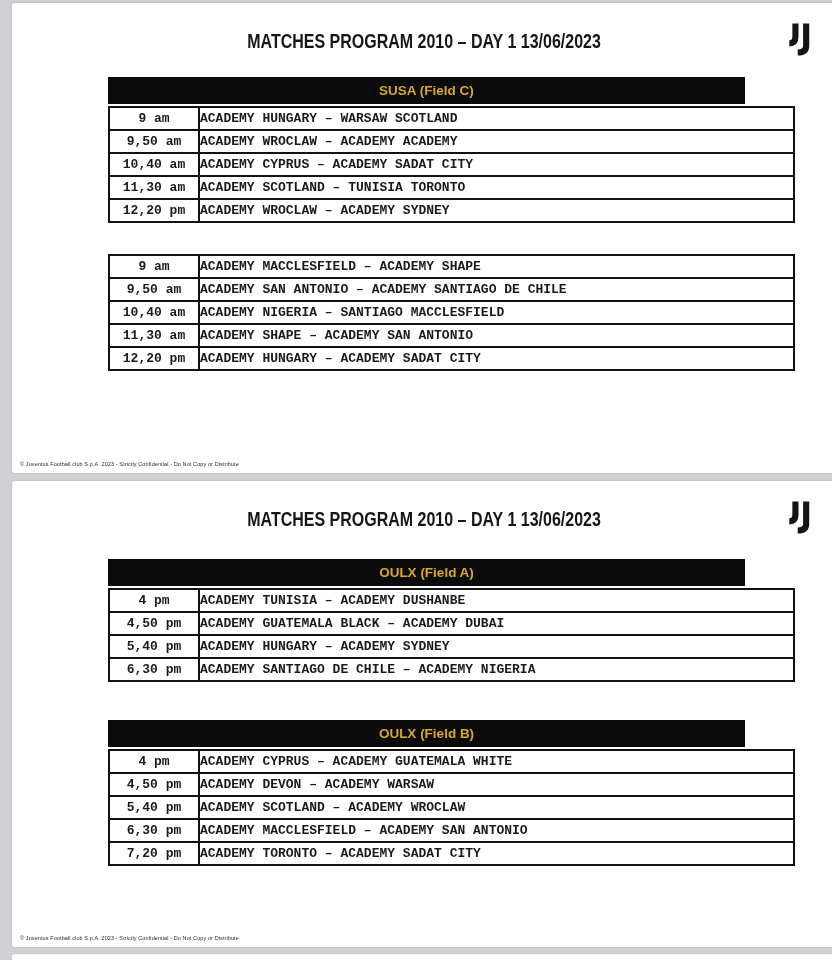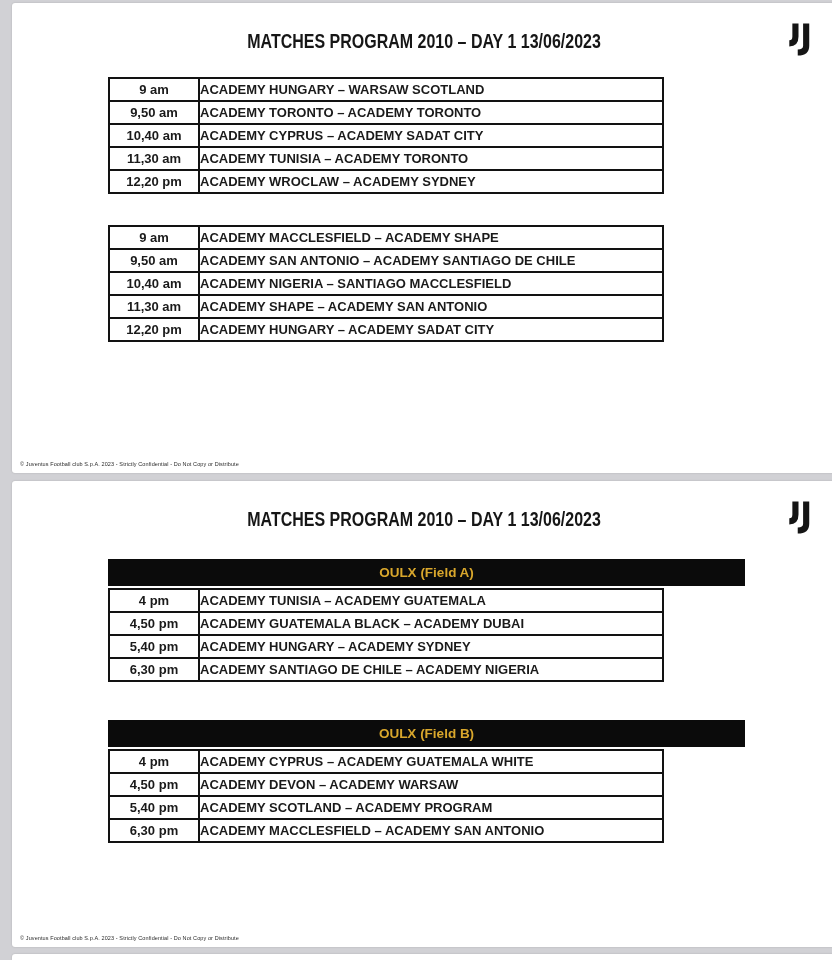--- a/index.html
+++ b/index.html
@@ -47,23 +47,24 @@
   .sched .thead{
     height:27px;
     background:#0b0b0b;
     color:#d9a72c;
     font-weight:bold;
     font-size:13.5px;
     display:flex;align-items:center;justify-content:center;
     margin-bottom:2px;
   }
   table.rows{
-    width:556px;
+    width:687px;
     border-collapse:collapse;
     table-layout:fixed;
+    font-family:Liberation Mono, monospace;
   }
   table.rows td{
     border:2px solid #121212;
     font-weight:bold;
     font-size:13px;
     color:#1a1a1a;
     height:19px;
     padding:1px 0;
     white-space:nowrap;
     overflow:hidden;
@@ -88,37 +89,38 @@
 <div class="page page-1">
   <div class="title-wrap">
     <span class="doc-title">MATCHES PROGRAM 2010 – DAY 1 13/06/2023</span>
   </div>
   <svg class="logo" viewBox="0 0 30 42" aria-hidden="true">
     <path d="M11 0 V17 Q11 26 3 26" stroke="#151515" stroke-width="8" fill="none"></path>
     <path d="M25 0 V29 Q25 38 14 38" stroke="#151515" stroke-width="8" fill="none"></path>
   </svg>
 
   <div class="sched mt-c">
+    <div class="thead">SUSA (Field C)</div>
     <table class="rows">
       <tbody>
           <tr>
         <td class="time">9 am</td>
         <td class="match">ACADEMY HUNGARY – WARSAW SCOTLAND</td>
       </tr>
       <tr>
         <td class="time">9,50 am</td>
-        <td class="match">ACADEMY TORONTO – ACADEMY TORONTO</td>
+        <td class="match">ACADEMY WROCLAW – ACADEMY ACADEMY</td>
       </tr>
       <tr>
         <td class="time">10,40 am</td>
         <td class="match">ACADEMY CYPRUS – ACADEMY SADAT CITY</td>
       </tr>
       <tr>
         <td class="time">11,30 am</td>
-        <td class="match">ACADEMY TUNISIA – ACADEMY TORONTO</td>
+        <td class="match">ACADEMY SCOTLAND – TUNISIA TORONTO</td>
       </tr>
       <tr>
         <td class="time">12,20 pm</td>
         <td class="match">ACADEMY WROCLAW – ACADEMY SYDNEY</td>
       </tr>
     </tbody>
       </table>
   </div>
 
   <div class="sched mt-d">
@@ -159,21 +161,21 @@
     <path d="M11 0 V17 Q11 26 3 26" stroke="#151515" stroke-width="8" fill="none"></path>
     <path d="M25 0 V29 Q25 38 14 38" stroke="#151515" stroke-width="8" fill="none"></path>
   </svg>
 
   <div class="sched mt-a">
     <div class="thead">OULX (Field A)</div>
     <table class="rows">
       <tbody>
           <tr>
         <td class="time">4 pm</td>
-        <td class="match">ACADEMY TUNISIA – ACADEMY GUATEMALA</td>
+        <td class="match">ACADEMY TUNISIA – ACADEMY DUSHANBE</td>
       </tr>
       <tr>
         <td class="time">4,50 pm</td>
         <td class="match">ACADEMY GUATEMALA BLACK – ACADEMY DUBAI</td>
       </tr>
       <tr>
         <td class="time">5,40 pm</td>
         <td class="match">ACADEMY HUNGARY – ACADEMY SYDNEY</td>
       </tr>
       <tr>
@@ -191,26 +193,30 @@
           <tr>
         <td class="time">4 pm</td>
         <td class="match">ACADEMY CYPRUS – ACADEMY GUATEMALA WHITE</td>
       </tr>
       <tr>
         <td class="time">4,50 pm</td>
         <td class="match">ACADEMY DEVON – ACADEMY WARSAW</td>
       </tr>
       <tr>
         <td class="time">5,40 pm</td>
-        <td class="match">ACADEMY SCOTLAND – ACADEMY PROGRAM</td>
+        <td class="match">ACADEMY SCOTLAND – ACADEMY WROCLAW</td>
       </tr>
       <tr>
         <td class="time">6,30 pm</td>
         <td class="match">ACADEMY MACCLESFIELD – ACADEMY SAN ANTONIO</td>
       </tr>
+      <tr>
+        <td class="time">7,20 pm</td>
+        <td class="match">ACADEMY TORONTO – ACADEMY SADAT CITY</td>
+      </tr>
     </tbody>
       </table>
   </div>
 
   <div class="footer">© Juventus Football club S.p.A. 2023 - Strictly Confidential - Do Not Copy or Distribute</div>
 </div>
 
 <div class="page page-3"></div>
 
 </body></html>

